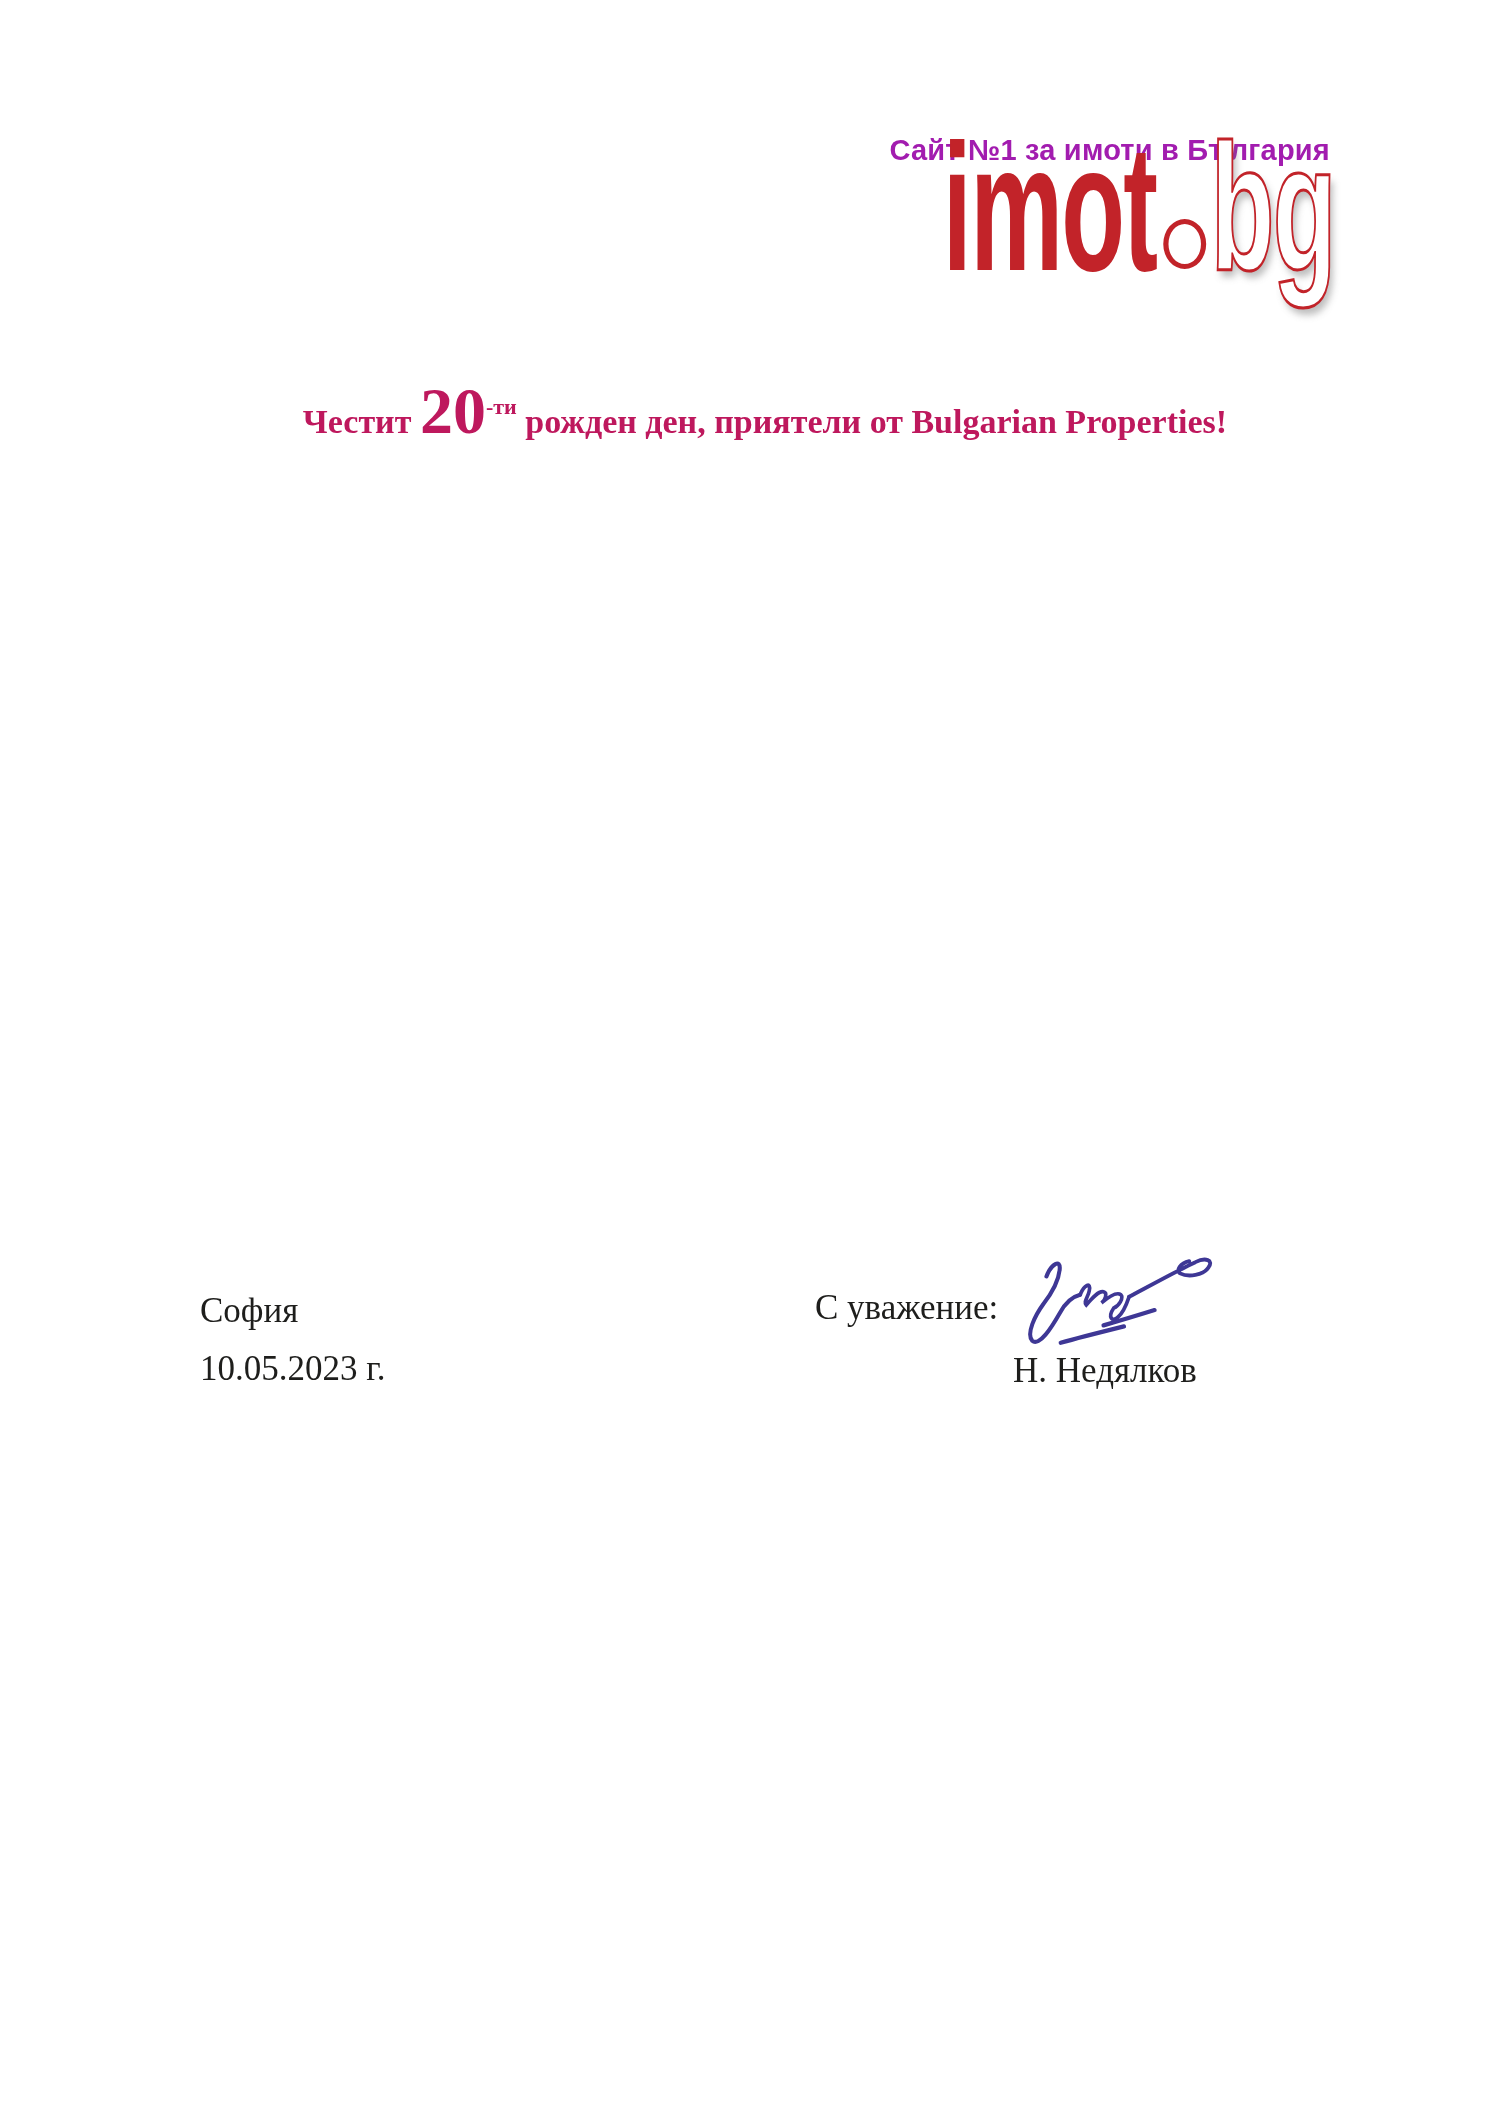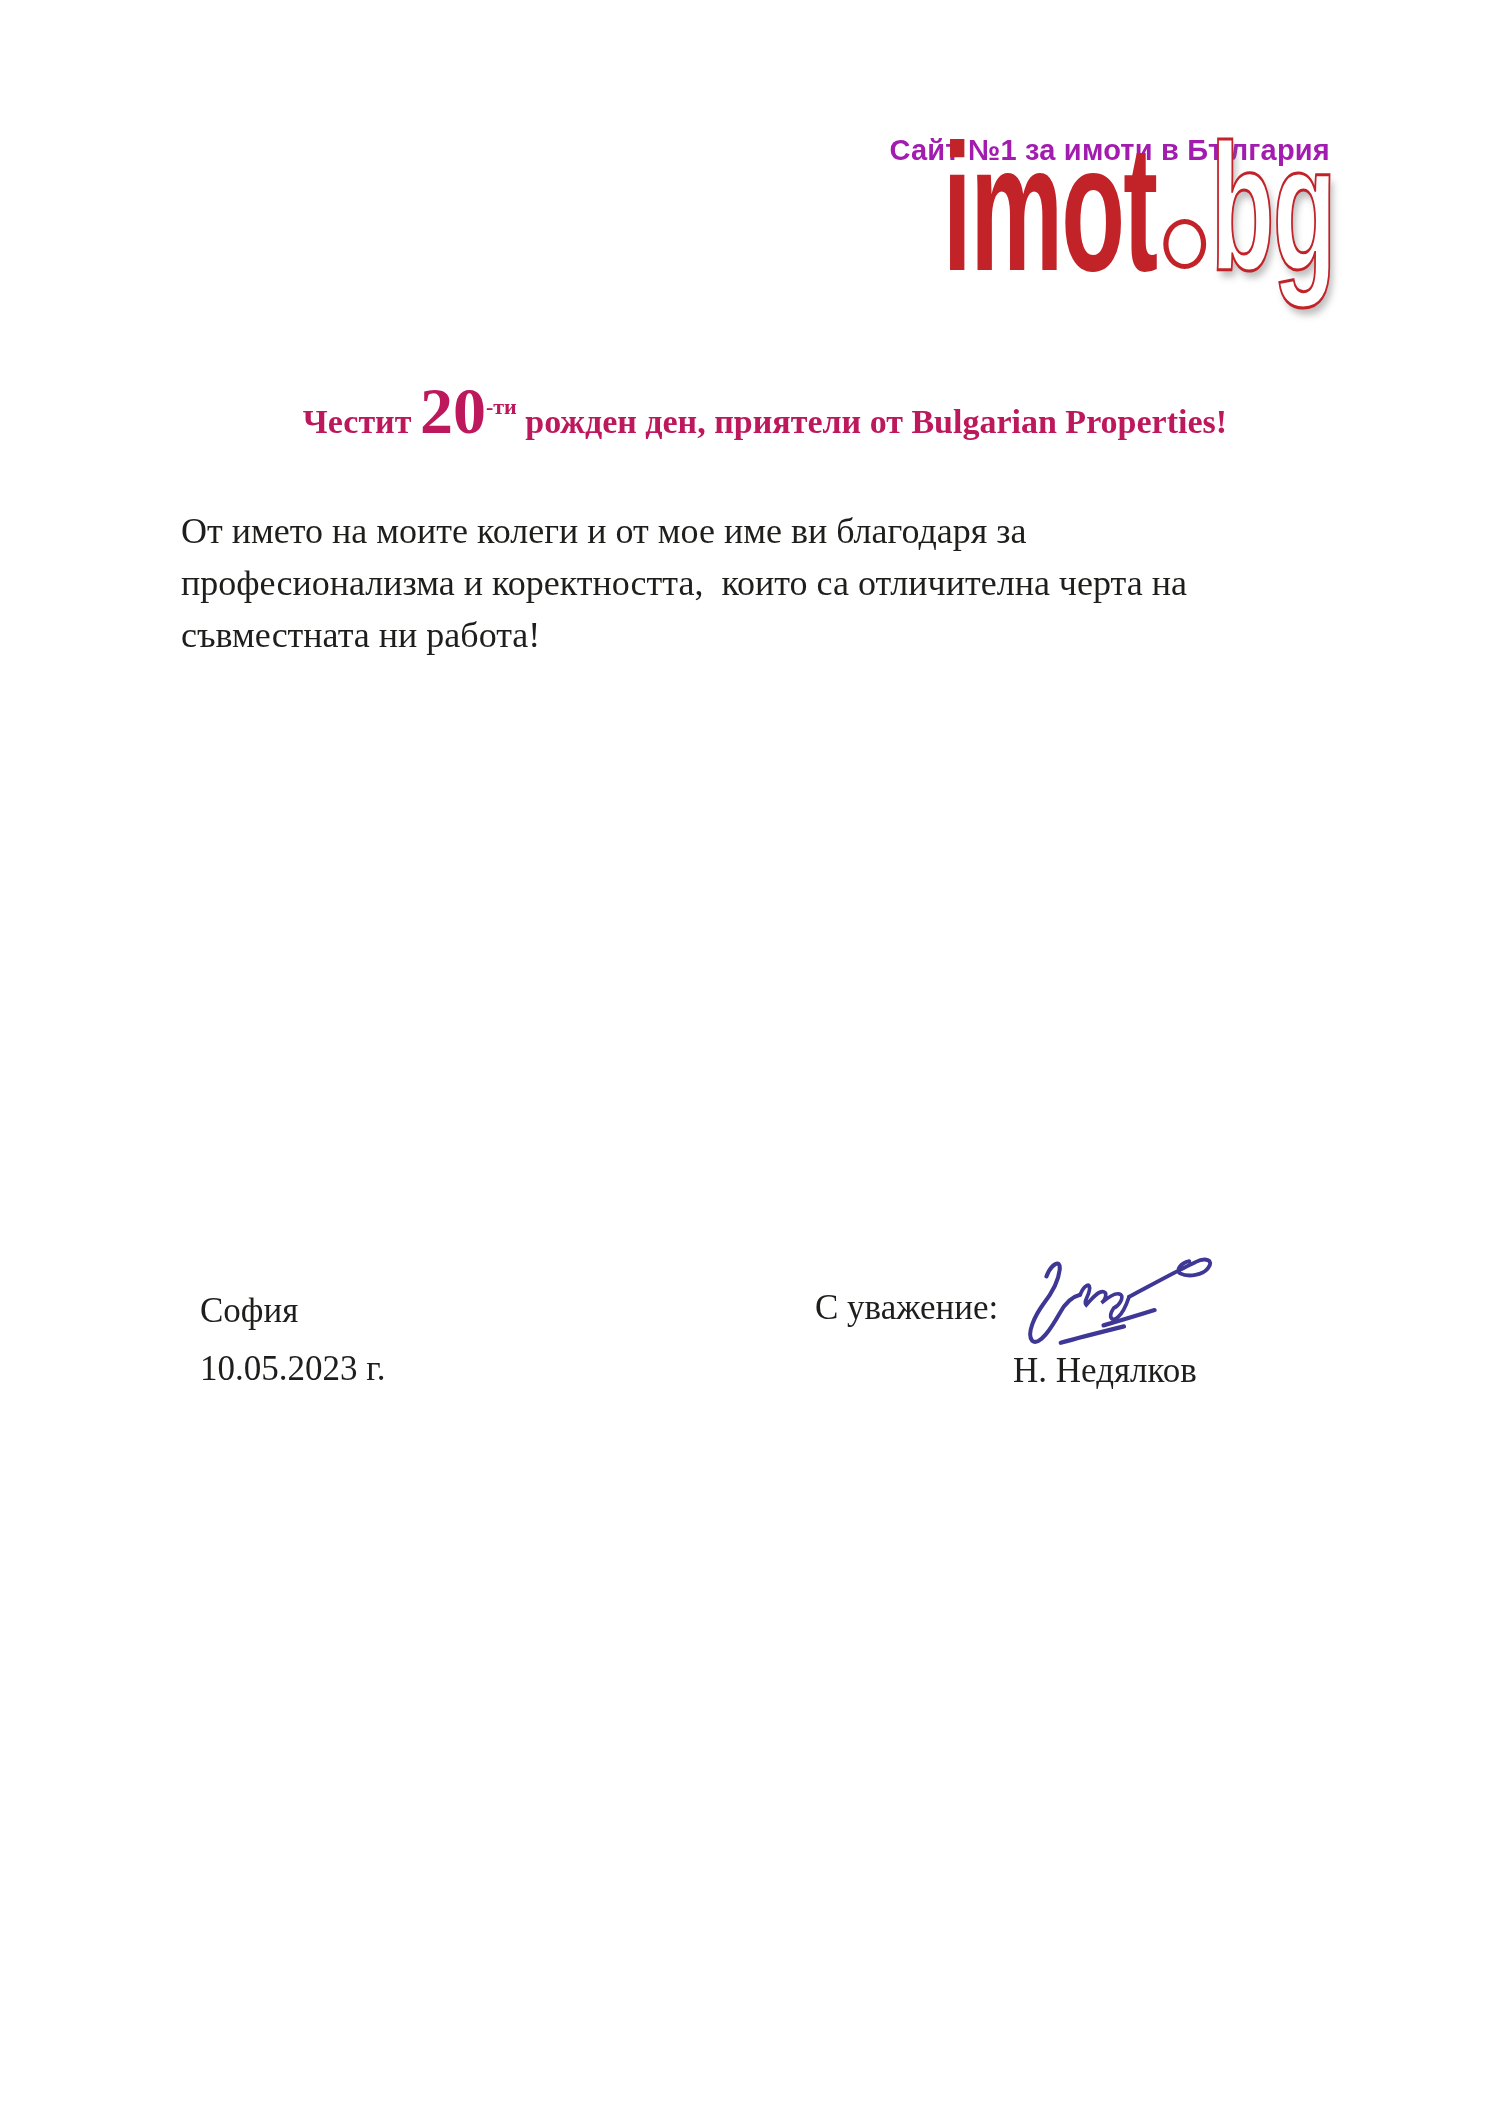--- a/index.html
+++ b/index.html
@@ -88,23 +88,20 @@
 
   <header>
     <div class="brand-tagline">Сайт №1 за имоти в България</div>
     <div class="wordmark">
       <span class="wm-inner"><span class="wm-main">imot</span><span class="wm-dot"></span><span class="wm-tld">bg</span></span>
     </div>
   </header>
 
   <h1 class="heading"><span>Честит </span><span class="h-num">20</span><span class="h-sup">-ти</span><span> рожден ден, приятели от Bulgarian Properties!</span></h1>
 
-  <p class="para p1">От името на моите колеги и от мое име ви благодаря за
-професионализма и коректността,  които са отличителна черта на
-съвместната ни работа!</p>
 
   <p class="footer-text city">София</p>
   <p class="footer-text date">10.05.2023 г.</p>
   <p class="footer-text closing">С уважение:</p>
 
   <svg class="signature" viewBox="0 0 200 110" fill="none" xmlns="http://www.w3.org/2000/svg">
     <g stroke="#3e3795" stroke-linecap="round" fill="none">
 
       <path stroke-width="4" d="M22,26 C27,13 36,9 35,19 C34,31 26,44 19,53 C11,64 2,82 8,89 C15,95 27,76 35,62 C41,51 47,46 55,44"></path>
 

